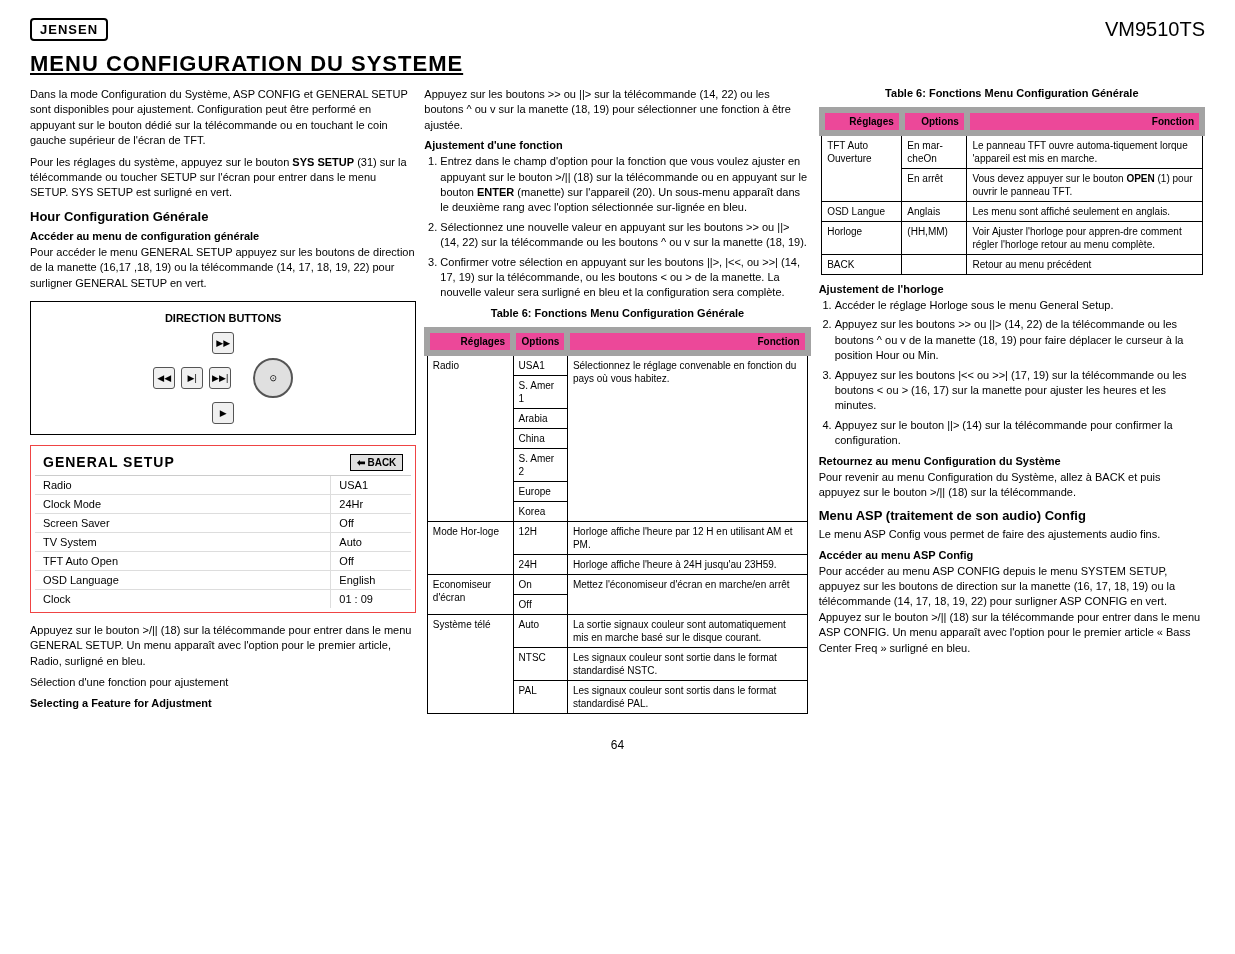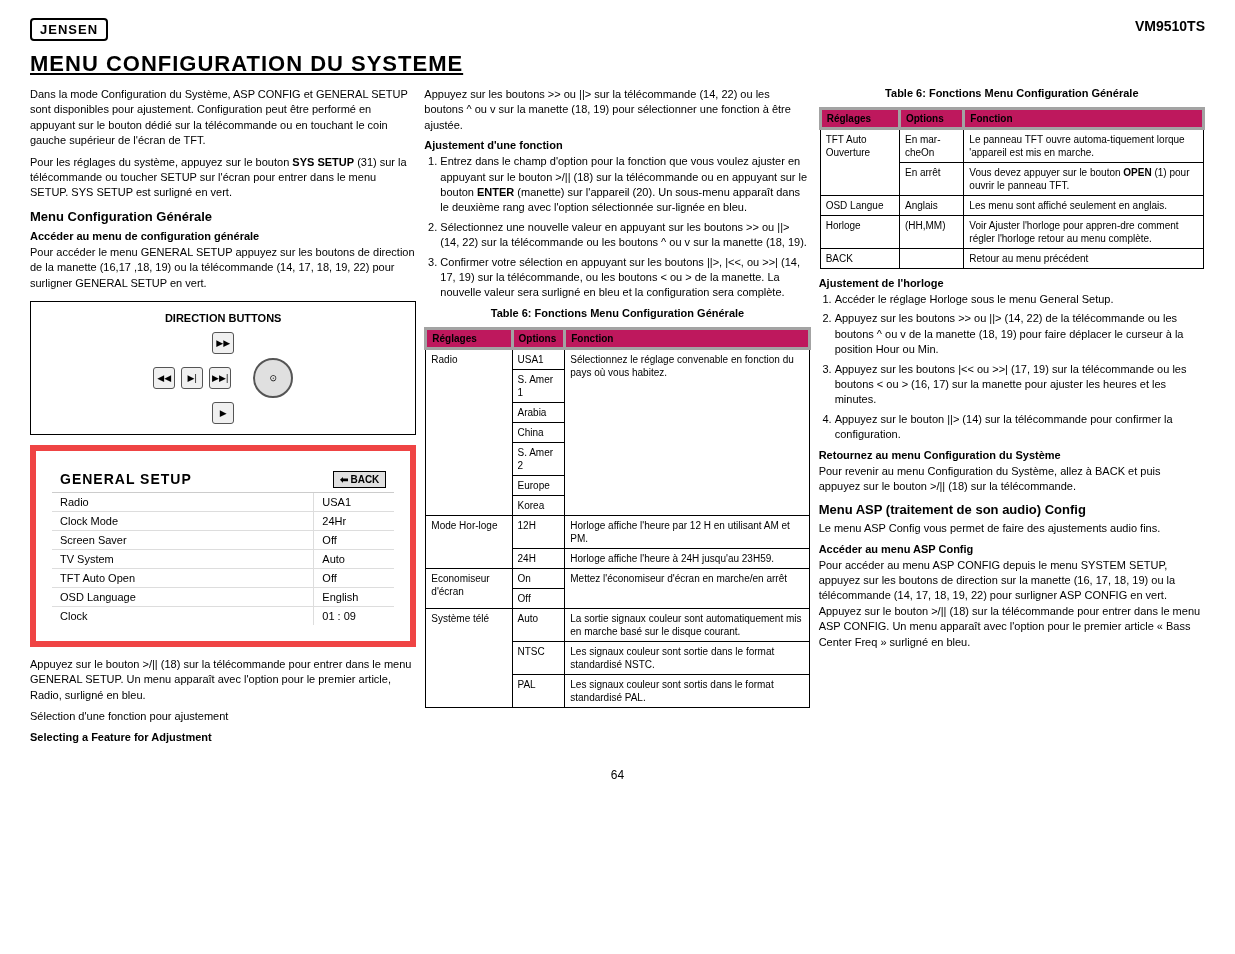--- a/index.html
+++ b/index.html
@@ -29,22 +29,22 @@
       border: 2px solid #000;
       border-radius: 4px;
       padding: 2px 8px;
       font-weight: bold;
       font-size: 13px;
       font-family: 'Arial Black', Arial, sans-serif;
       letter-spacing: 1px;
       display: inline-block;
     }
     .model-number {
-      font-size: 14px;
-      font-weight: bold;
+      font-size: 20px;
+      font-weight: normal;
       font-family: Arial, sans-serif;
     }
     .page-title {
       font-size: 22px;
       font-weight: bold;
       font-family: 'Arial Black', Arial, sans-serif;
       text-transform: uppercase;
       text-decoration: underline;
       letter-spacing: 1px;
       margin-bottom: 10px;
@@ -105,23 +105,23 @@
       width: 40px; height: 40px;
       border: 2px solid #555;
       border-radius: 50%;
       background: #e0e0e0;
       display: flex; align-items: center; justify-content: center;
       font-size: 9px;
     }
 
     
     .general-setup-box {
-      border: 6px solid #ef4444;
+      border: 1px solid #ef4444;
       margin: 10px 0;
-      padding: 16px;
+      padding: 4px;
     }
     .gs-header {
       display: flex;
       justify-content: space-between;
       align-items: center;
       padding: 4px 8px;
       border-bottom: 1px solid #ccc;
     }
     .gs-title {
       font-size: 14px;
@@ -158,25 +158,25 @@
     }
 
     
     .data-table {
       width: 100%;
       border-collapse: collapse;
       margin: 8px 0;
       font-size: 10px;
     }
     .data-table th {
-      border: 3px solid #a3a3a3;
+      border: 6px solid #a3a3a3;
       padding: 3px 5px;
-      background: #be185d;
-      font-weight: bold;
-      text-align: left;
+      background: #ec4899;
+      font-weight: bold;
+      text-align: right;
     }
     .data-table td {
       border: 1px solid #000;
       padding: 3px 5px;
       vertical-align: top;
       line-height: 1.3;
     }
     .table-caption {
       font-weight: bold;
       font-size: 11px;
@@ -213,21 +213,21 @@
   <div class="page-title">MENU CONFIGURATION DU SYSTEME</div>
 
   <div class="content-columns">
 
     <div class="col">
       <p>Dans la mode Configuration du Système, ASP CONFIG et GENERAL SETUP sont disponibles pour ajustement. Configuration peut être performé en appuyant sur le bouton dédié sur la télécommande ou en touchant le coin gauche supérieur de l'écran de TFT.</p>
       <p>
         Pour les réglages du système, appuyez sur le bouton <strong>SYS SETUP</strong> (31) sur la télécommande ou toucher SETUP sur l'écran pour entrer dans le menu SETUP. SYS SETUP est surligné en vert.
       </p>
 
-      <div class="section-title">Menu Configuration Générale</div>
+      <div class="section-title">Hour Configuration Générale</div>
       <div class="sub-section-title">Accéder au menu de configuration générale</div>
       <p>Pour accéder le menu GENERAL SETUP appuyez sur les boutons de direction de la manette (16,17 ,18, 19) ou la télécommande (14, 17, 18, 19, 22) pour surligner GENERAL SETUP en vert.</p>
 
       <div class="direction-box">
         <div class="direction-label">DIRECTION BUTTONS</div>
         <div class="button-diagram">
           <div class="btn-row">
             <div class="dir-btn">▶▶</div>
           </div>
           <div class="btn-row">

